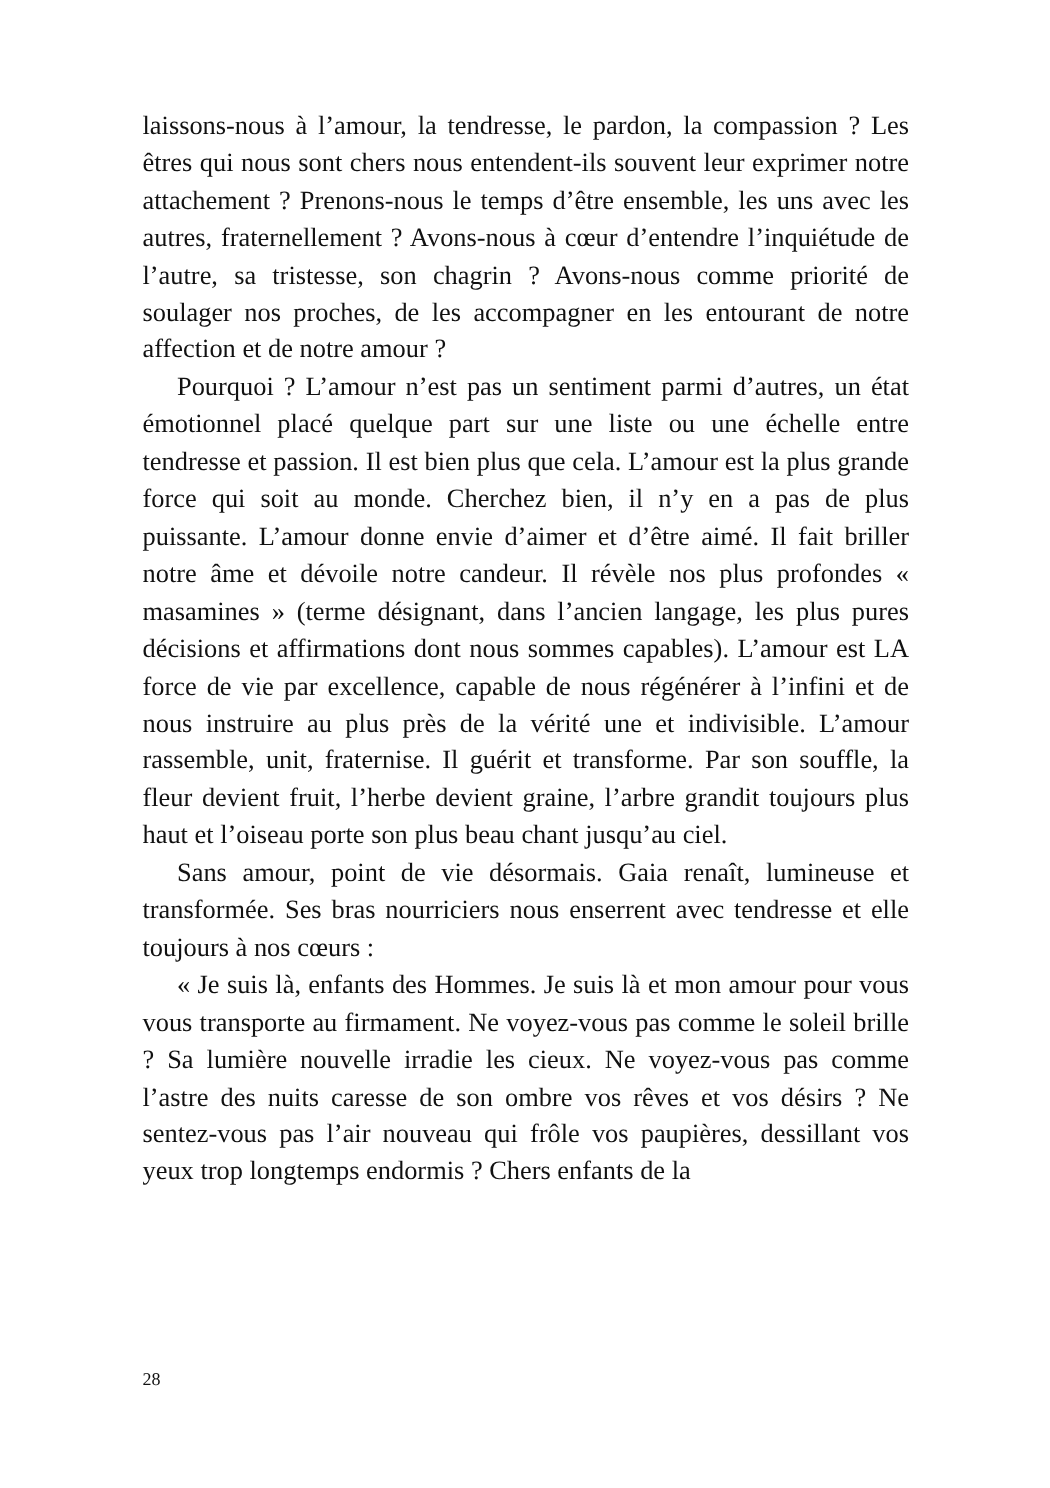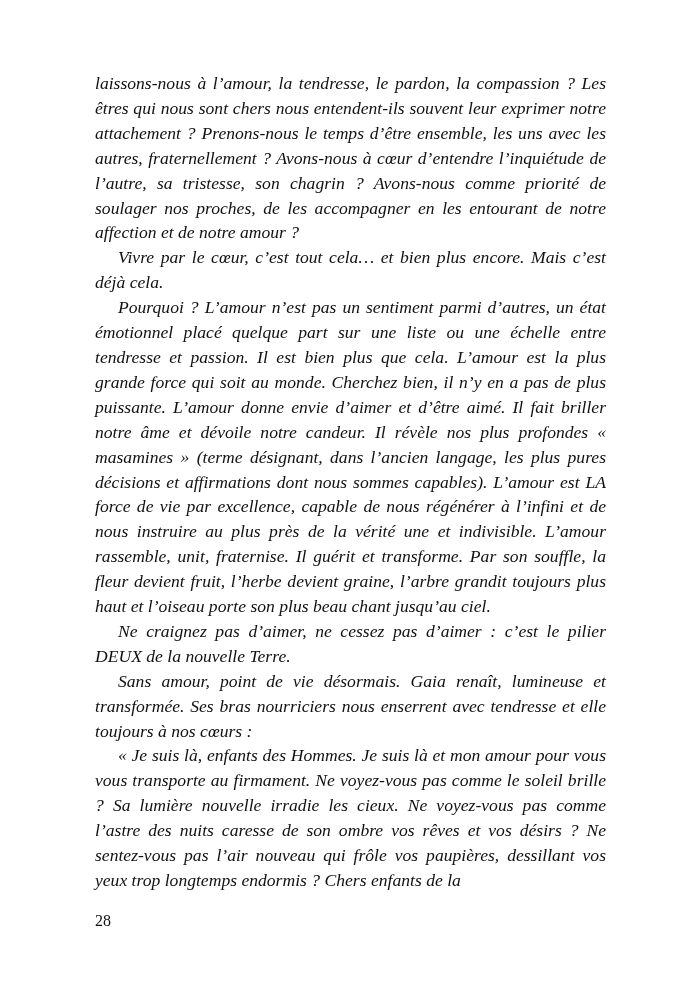--- a/index.html
+++ b/index.html
@@ -6,35 +6,33 @@
   body { width:700px; height:992px; position:relative; overflow:hidden; }
   .page { position:absolute; left:95px; top:71px; width:511px; }
   .body-text {
     font-family: "Liberation Serif", "DejaVu Serif", serif;
     font-size: 17.6px;
     line-height: 24.9px;
     color: #111111;
     text-align: justify;
     hyphens: none;
   }
-  .para { margin:0; text-indent: 23px; font-style: italic; }
+  .para { margin:0; text-indent: 23px; }
   .para.first { text-indent: 0; }
   .page-number {
     position:absolute; left:95px; top:912px;
     font-family: "Liberation Serif", "DejaVu Serif", serif;
-    font-size: 16px; color:#111111;
+    font-size: 12px; color:#111111;
   }
 </style>
 </head>
 <body>
 
 <div class="page">
   <div class="body-text">
     <p class="para first">laissons-nous à l’amour, la tendresse, le pardon, la compassion ? Les êtres qui nous sont chers nous entendent-ils souvent leur exprimer notre attachement ? Prenons-nous le temps d’être ensemble, les uns avec les autres, fraternellement ? Avons-nous à cœur d’entendre l’inquiétude de l’autre, sa tristesse, son chagrin ? Avons-nous comme priorité de soulager nos proches, de les accompagner en les entourant de notre affection et de notre amour ?</p>
-    <p class="para">Vivre par le cœur, c’est tout cela… et bien plus encore. Mais c’est déjà cela.</p>
     <p class="para">Pourquoi ? L’amour n’est pas un sentiment parmi d’autres, un état émotionnel placé quelque part sur une liste ou une échelle entre tendresse et passion. Il est bien plus que cela. L’amour est la plus grande force qui soit au monde. Cherchez bien, il n’y en a pas de plus puissante. L’amour donne envie d’aimer et d’être aimé. Il fait briller notre âme et dévoile notre candeur. Il révèle nos plus profondes « masamines » (terme désignant, dans l’ancien langage, les plus pures décisions et affirmations dont nous sommes capables). L’amour est LA force de vie par excellence, capable de nous régénérer à l’infini et de nous instruire au plus près de la vérité une et indivisible. L’amour rassemble, unit, fraternise. Il guérit et transforme. Par son souffle, la fleur devient fruit, l’herbe devient graine, l’arbre grandit toujours plus haut et l’oiseau porte son plus beau chant jusqu’au ciel.</p>
-    <p class="para">Ne craignez pas d’aimer, ne cessez pas d’aimer : c’est le pilier DEUX de la nouvelle Terre.</p>
     <p class="para">Sans amour, point de vie désormais. Gaia renaît, lumineuse et transformée. Ses bras nourriciers nous enserrent avec tendresse et elle toujours à nos cœurs :</p>
     <p class="para">« Je suis là, enfants des Hommes. Je suis là et mon amour pour vous vous transporte au firmament. Ne voyez-vous pas comme le soleil brille ? Sa lumière nouvelle irradie les cieux. Ne voyez-vous pas comme l’astre des nuits caresse de son ombre vos rêves et vos désirs ? Ne sentez-vous pas l’air nouveau qui frôle vos paupières, dessillant vos yeux trop longtemps endormis ? Chers enfants de la</p>
   </div>
 </div>
 
 <div class="page-number">28</div>
 
 </body></html>

